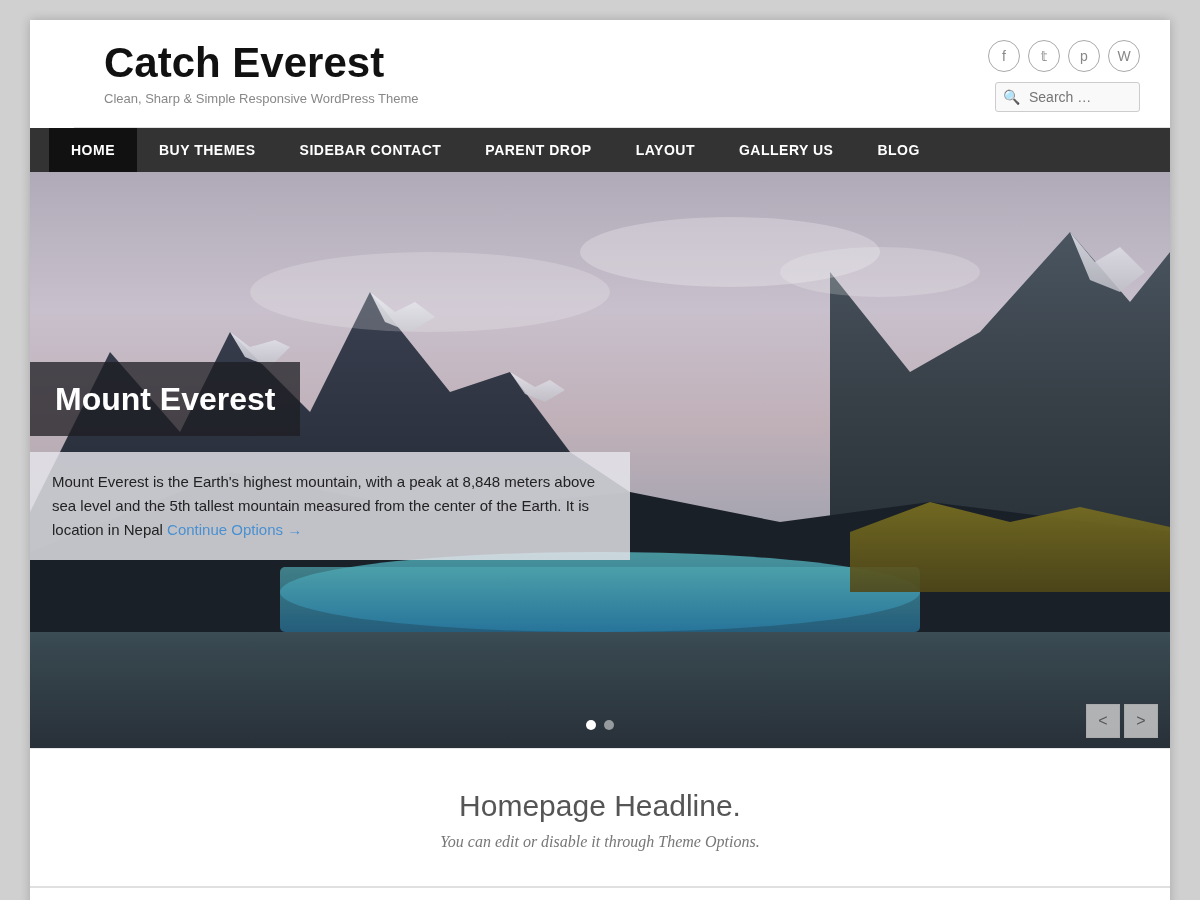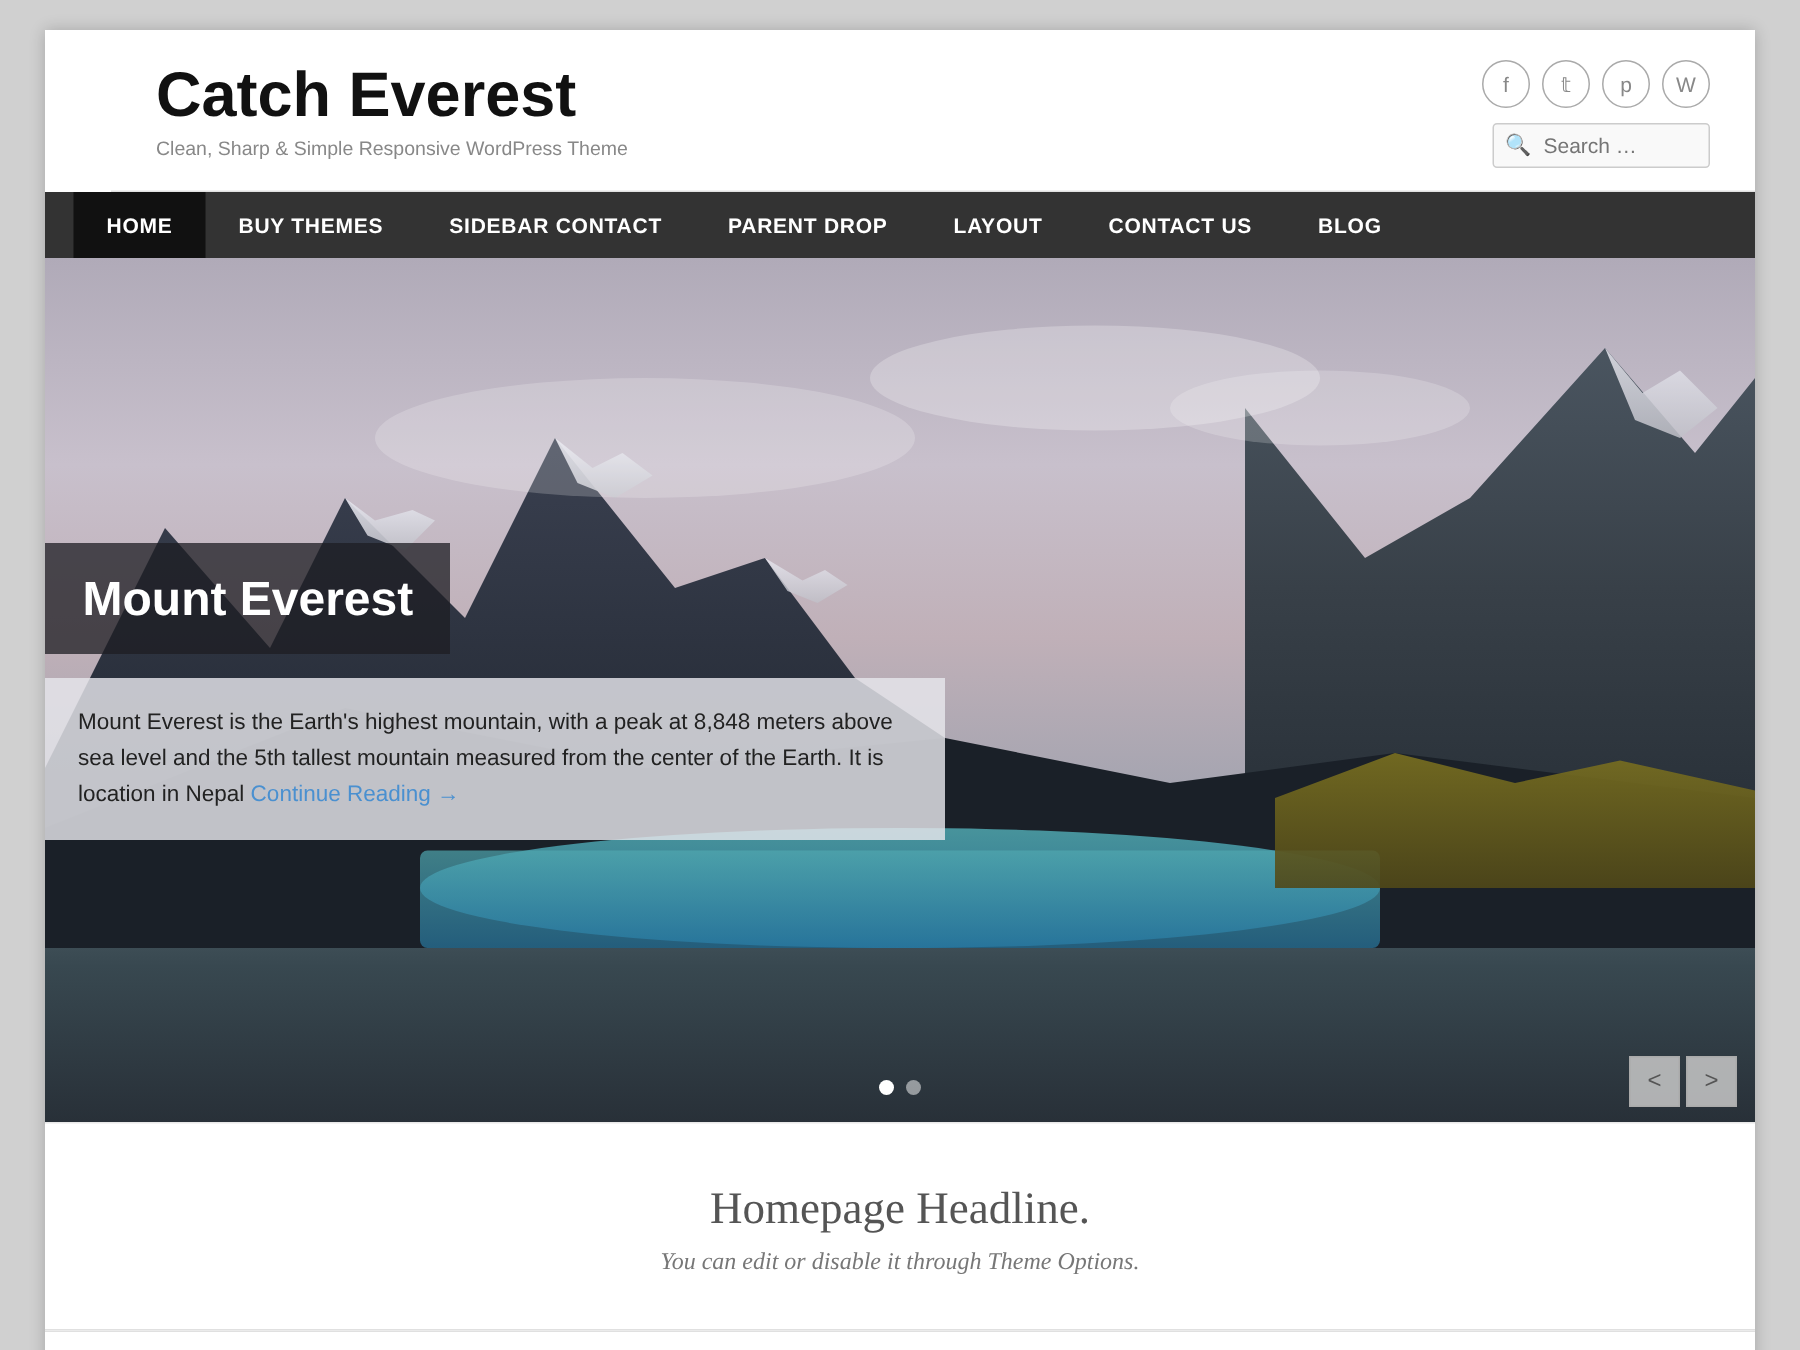--- a/index.html
+++ b/index.html
@@ -209,21 +209,21 @@
     #homepage-headline {
       background: #fff;
       padding: 40px 20px 35px;
       text-align: center;
       border-bottom: 1px solid #e0e0e0;
       border-top: 1px solid #e8e8e8;
     }
     #headline-title {
       font-size: 30px;
       color: #555;
-      font-family: Liberation Serif, serif;
+      font-family: Liberation Sans, sans-serif;
       font-weight: normal;
       margin-bottom: 10px;
     }
     #headline-subtitle {
       font-size: 16px;
       color: #777;
       font-family: Georgia, serif;
       font-style: italic;
     }
     
@@ -268,21 +268,21 @@
       <li class="nav-item">
         <a class="nav-link">SIDEBAR CONTACT</a>
       </li>
       <li class="nav-item">
         <a class="nav-link">PARENT DROP</a>
       </li>
       <li class="nav-item">
         <a class="nav-link">LAYOUT</a>
       </li>
       <li class="nav-item">
-        <a class="nav-link">CONTACT US</a>
+        <a class="nav-link">GALLERY US</a>
       </li>
       <li class="nav-item">
         <a class="nav-link">BLOG</a>
       </li>
     </ul>
   </nav>
 
   <div id="hero-slider">
 
     <div id="hero-bg"></div>
@@ -342,21 +342,21 @@
       <ellipse cx="400" cy="120" rx="180" ry="40" fill="rgba(255,255,255,0.2)"></ellipse>
     </svg>
 
     <div id="slide-caption-title">
       <h2 id="slide-title-text">Mount Everest</h2>
     </div>
 
     <div id="slide-caption-body">
       <p id="slide-body-text">
         <span>Mount Everest is the Earth's highest mountain, with a peak at 8,848 meters above sea level and the 5th tallest mountain measured from the center of the Earth. It is location in Nepal </span>
-        <a id="continue-reading">Continue Reading →</a>
+        <a id="continue-reading">Continue Options →</a>
       </p>
     </div>
 
     <div id="slider-dots">
       <span class="slider-dot active"></span>
       <span class="slider-dot"></span>
     </div>
 
     <div id="slider-prev">&lt;</div>
     <div id="slider-next">&gt;</div>

